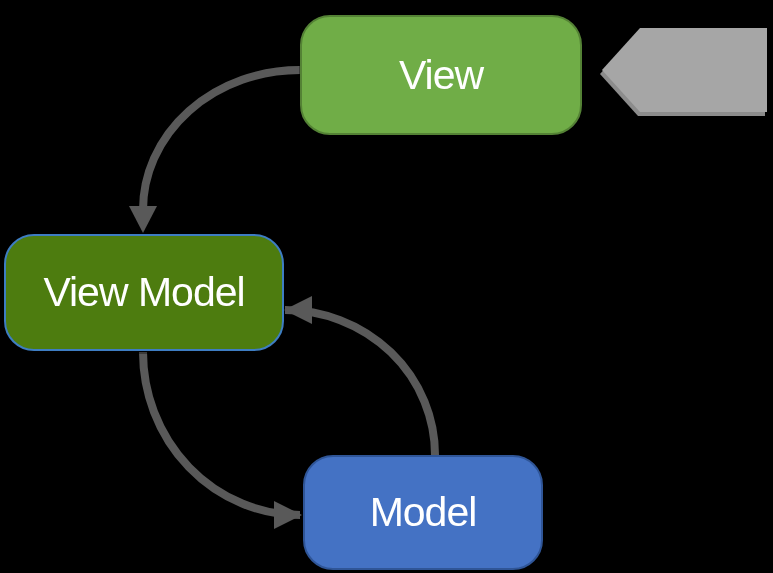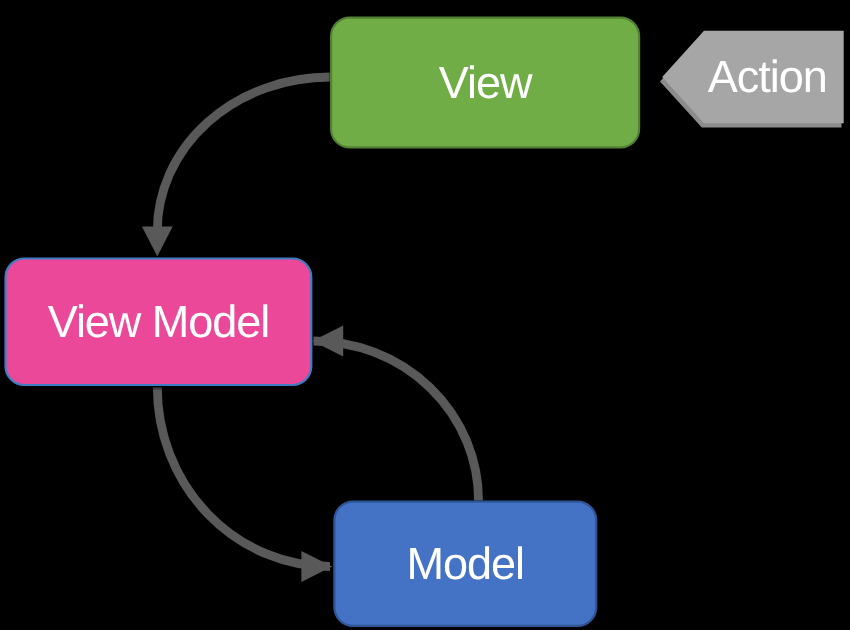--- a/index.html
+++ b/index.html
@@ -23,41 +23,41 @@
     height: 573px;
   }
   .node {
     position: absolute;
     display: flex;
     align-items: center;
     justify-content: center;
     color: #ffffff;
     font-size: 41px;
     letter-spacing: -1px;
-    border-radius: 18px;
+    border-radius: 30px;
     box-sizing: border-box;
     box-shadow: -1px 3px 0 rgba(0,0,0,0.35);
   }
   .node span {
     white-space: nowrap;
   }
   #node-view {
     left: 300px;
     top: 15px;
     width: 282px;
     height: 120px;
     background: #70AD47;
     border: 2px solid #548235;
   }
   #node-view-model {
     left: 4px;
     top: 234px;
     width: 280px;
     height: 117px;
-    background: #ec4899;
+    background: #4d7c0f;
     border: 2px solid #3E7DC2;
   }
   #node-model {
     left: 303px;
     top: 455px;
     width: 240px;
     height: 115px;
     background: #4472C4;
     border: 2px solid #2F5597;
   }
@@ -102,17 +102,14 @@
   </div>
 
   <div class="node" id="node-view-model">
     <span>View Model</span>
   </div>
 
   <div class="node" id="node-model">
     <span>Model</span>
   </div>
 
-  <div id="action-label">
-    <span>Action</span>
-  </div>
 
 </div>
 
 </body></html>

